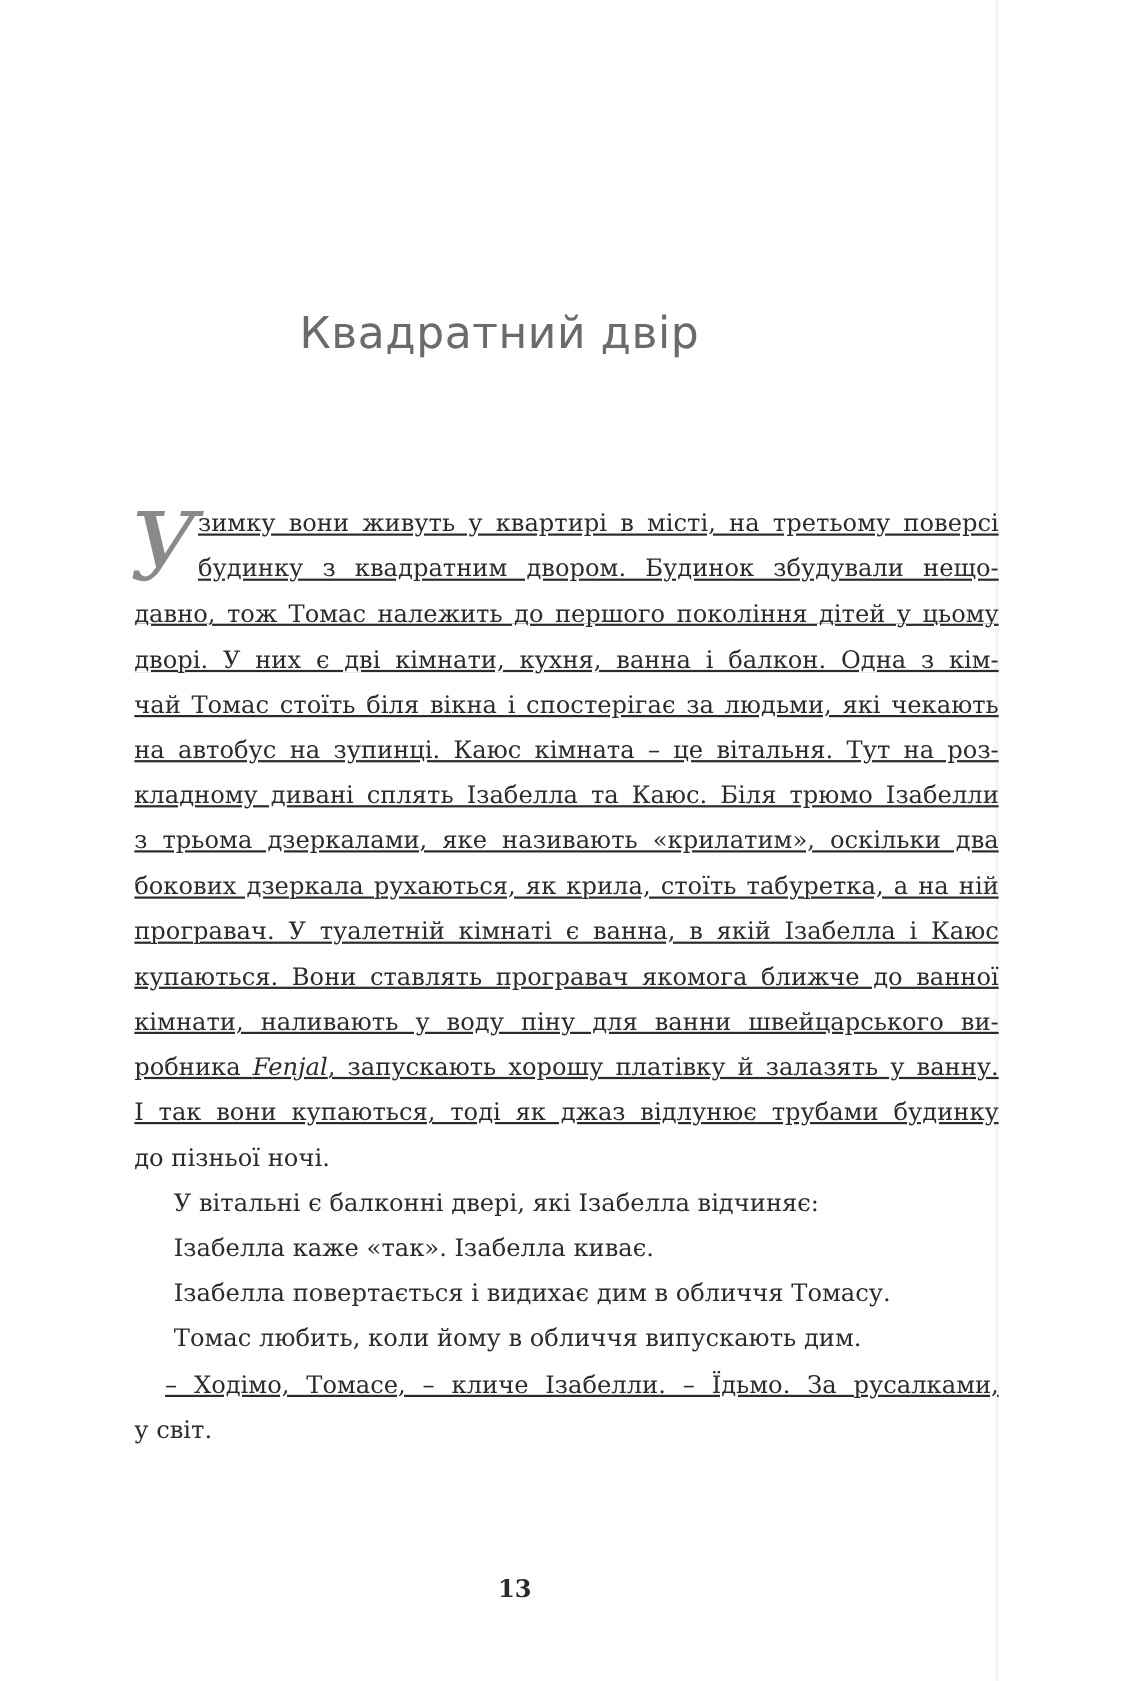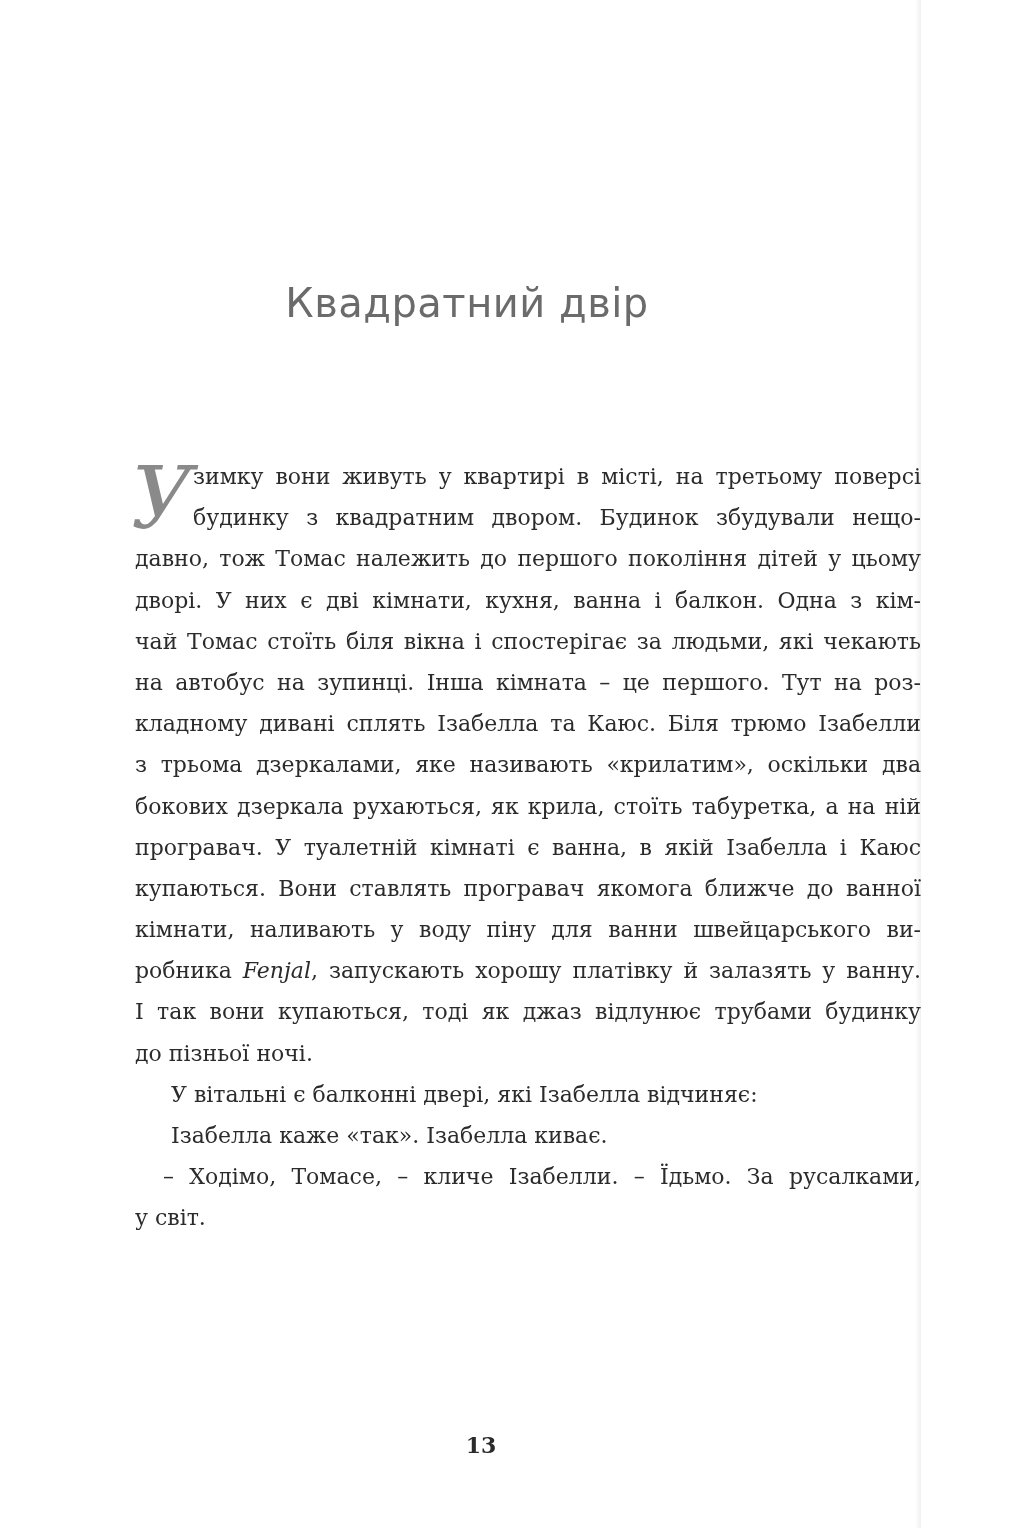--- a/index.html
+++ b/index.html
@@ -13,21 +13,20 @@
       position: relative;
       overflow: hidden;
       font-family: "DejaVu Serif", "Liberation Serif", serif;
       color: #2a2a2a;
     }
     .page {
       position: absolute;
       left: 0; top: 0;
       width: 908px; height: 1528px;
       background: #ffffff;
-      margin-left: 13px;
     }
     .edge-shadow {
       position: absolute;
       right: 0; top: 0;
       width: 6px; height: 1528px;
       background: linear-gradient(to right, #ffffff, #f1f1f1);
     }
     .chapter-title {
       position: absolute;
       left: 0; right: 0;
@@ -52,20 +51,21 @@
     .line {
       display: block;
       white-space: nowrap;
       height: 41.2px;
     }
     .line.justify {
       text-align: justify;
       text-align-last: justify;
       white-space: normal;
       overflow: hidden;
+      text-decoration: underline;
     }
     .line.indent { padding-left: 36px; }
     .line.indent-dash { padding-left: 28px; }
     .line.after-drop { padding-left: 58px; }
     .drop-cap {
       position: absolute;
       left: -4px;
       top: 2px;
       font-family: "DejaVu Serif", "Liberation Serif", serif;
       font-size: 86px;
@@ -94,30 +94,32 @@
   <h1 class="chapter-title">Квадратний двір</h1>
 
   <div class="text-block">
     <span class="drop-cap">У</span>
 
     <span class="line justify after-drop">зимку вони живуть у квартирі в місті, на третьому поверсі</span>
     <span class="line justify after-drop">будинку з квадратним двором. Будинок збудували нещо-</span>
     <span class="line justify">давно, тож Томас належить до першого покоління дітей у цьому</span>
     <span class="line justify">дворі. У них є дві кімнати, кухня, ванна і балкон. Одна з кім-</span>
     <span class="line justify">чай Томас стоїть біля вікна і спостерігає за людьми, які чекають</span>
-    <span class="line justify">на автобус на зупинці. Інша кімната – це першого. Тут на роз-</span>
+    <span class="line justify">на автобус на зупинці. Каюс кімната – це вітальня. Тут на роз-</span>
     <span class="line justify">кладному дивані сплять Ізабелла та Каюс. Біля трюмо Ізабелли</span>
     <span class="line justify">з трьома дзеркалами, яке називають «крилатим», оскільки два</span>
     <span class="line justify">бокових дзеркала рухаються, як крила, стоїть табуретка, а на ній</span>
     <span class="line justify">програвач. У туалетній кімнаті є ванна, в якій Ізабелла і Каюс</span>
     <span class="line justify">купаються. Вони ставлять програвач якомога ближче до ванної</span>
     <span class="line justify">кімнати, наливають у воду піну для ванни швейцарського ви-</span>
     <span class="line justify"><span>робника </span><span class="em">Fenjal</span><span>, запускають хорошу платівку й залазять у ванну.</span></span>
     <span class="line justify">І так вони купаються, тоді як джаз відлунює трубами будинку</span>
     <span class="line">до пізньої ночі.</span>
     <span class="line indent">У вітальні є балконні двері, які Ізабелла відчиняє:</span>
     <span class="line indent">Ізабелла каже «так». Ізабелла киває.</span>
+    <span class="line indent">Ізабелла повертається і видихає дим в обличчя Томасу.</span>
+    <span class="line indent">Томас любить, коли йому в обличчя випускають дим.</span>
     <span class="line justify indent-dash">– Ходімо, Томасе, – кличе Ізабелли. – Їдьмо. За русалками,</span>
     <span class="line">у світ.</span>
   </div>
 
   <div class="page-number">13</div>
 </div>
 
 </body></html>

